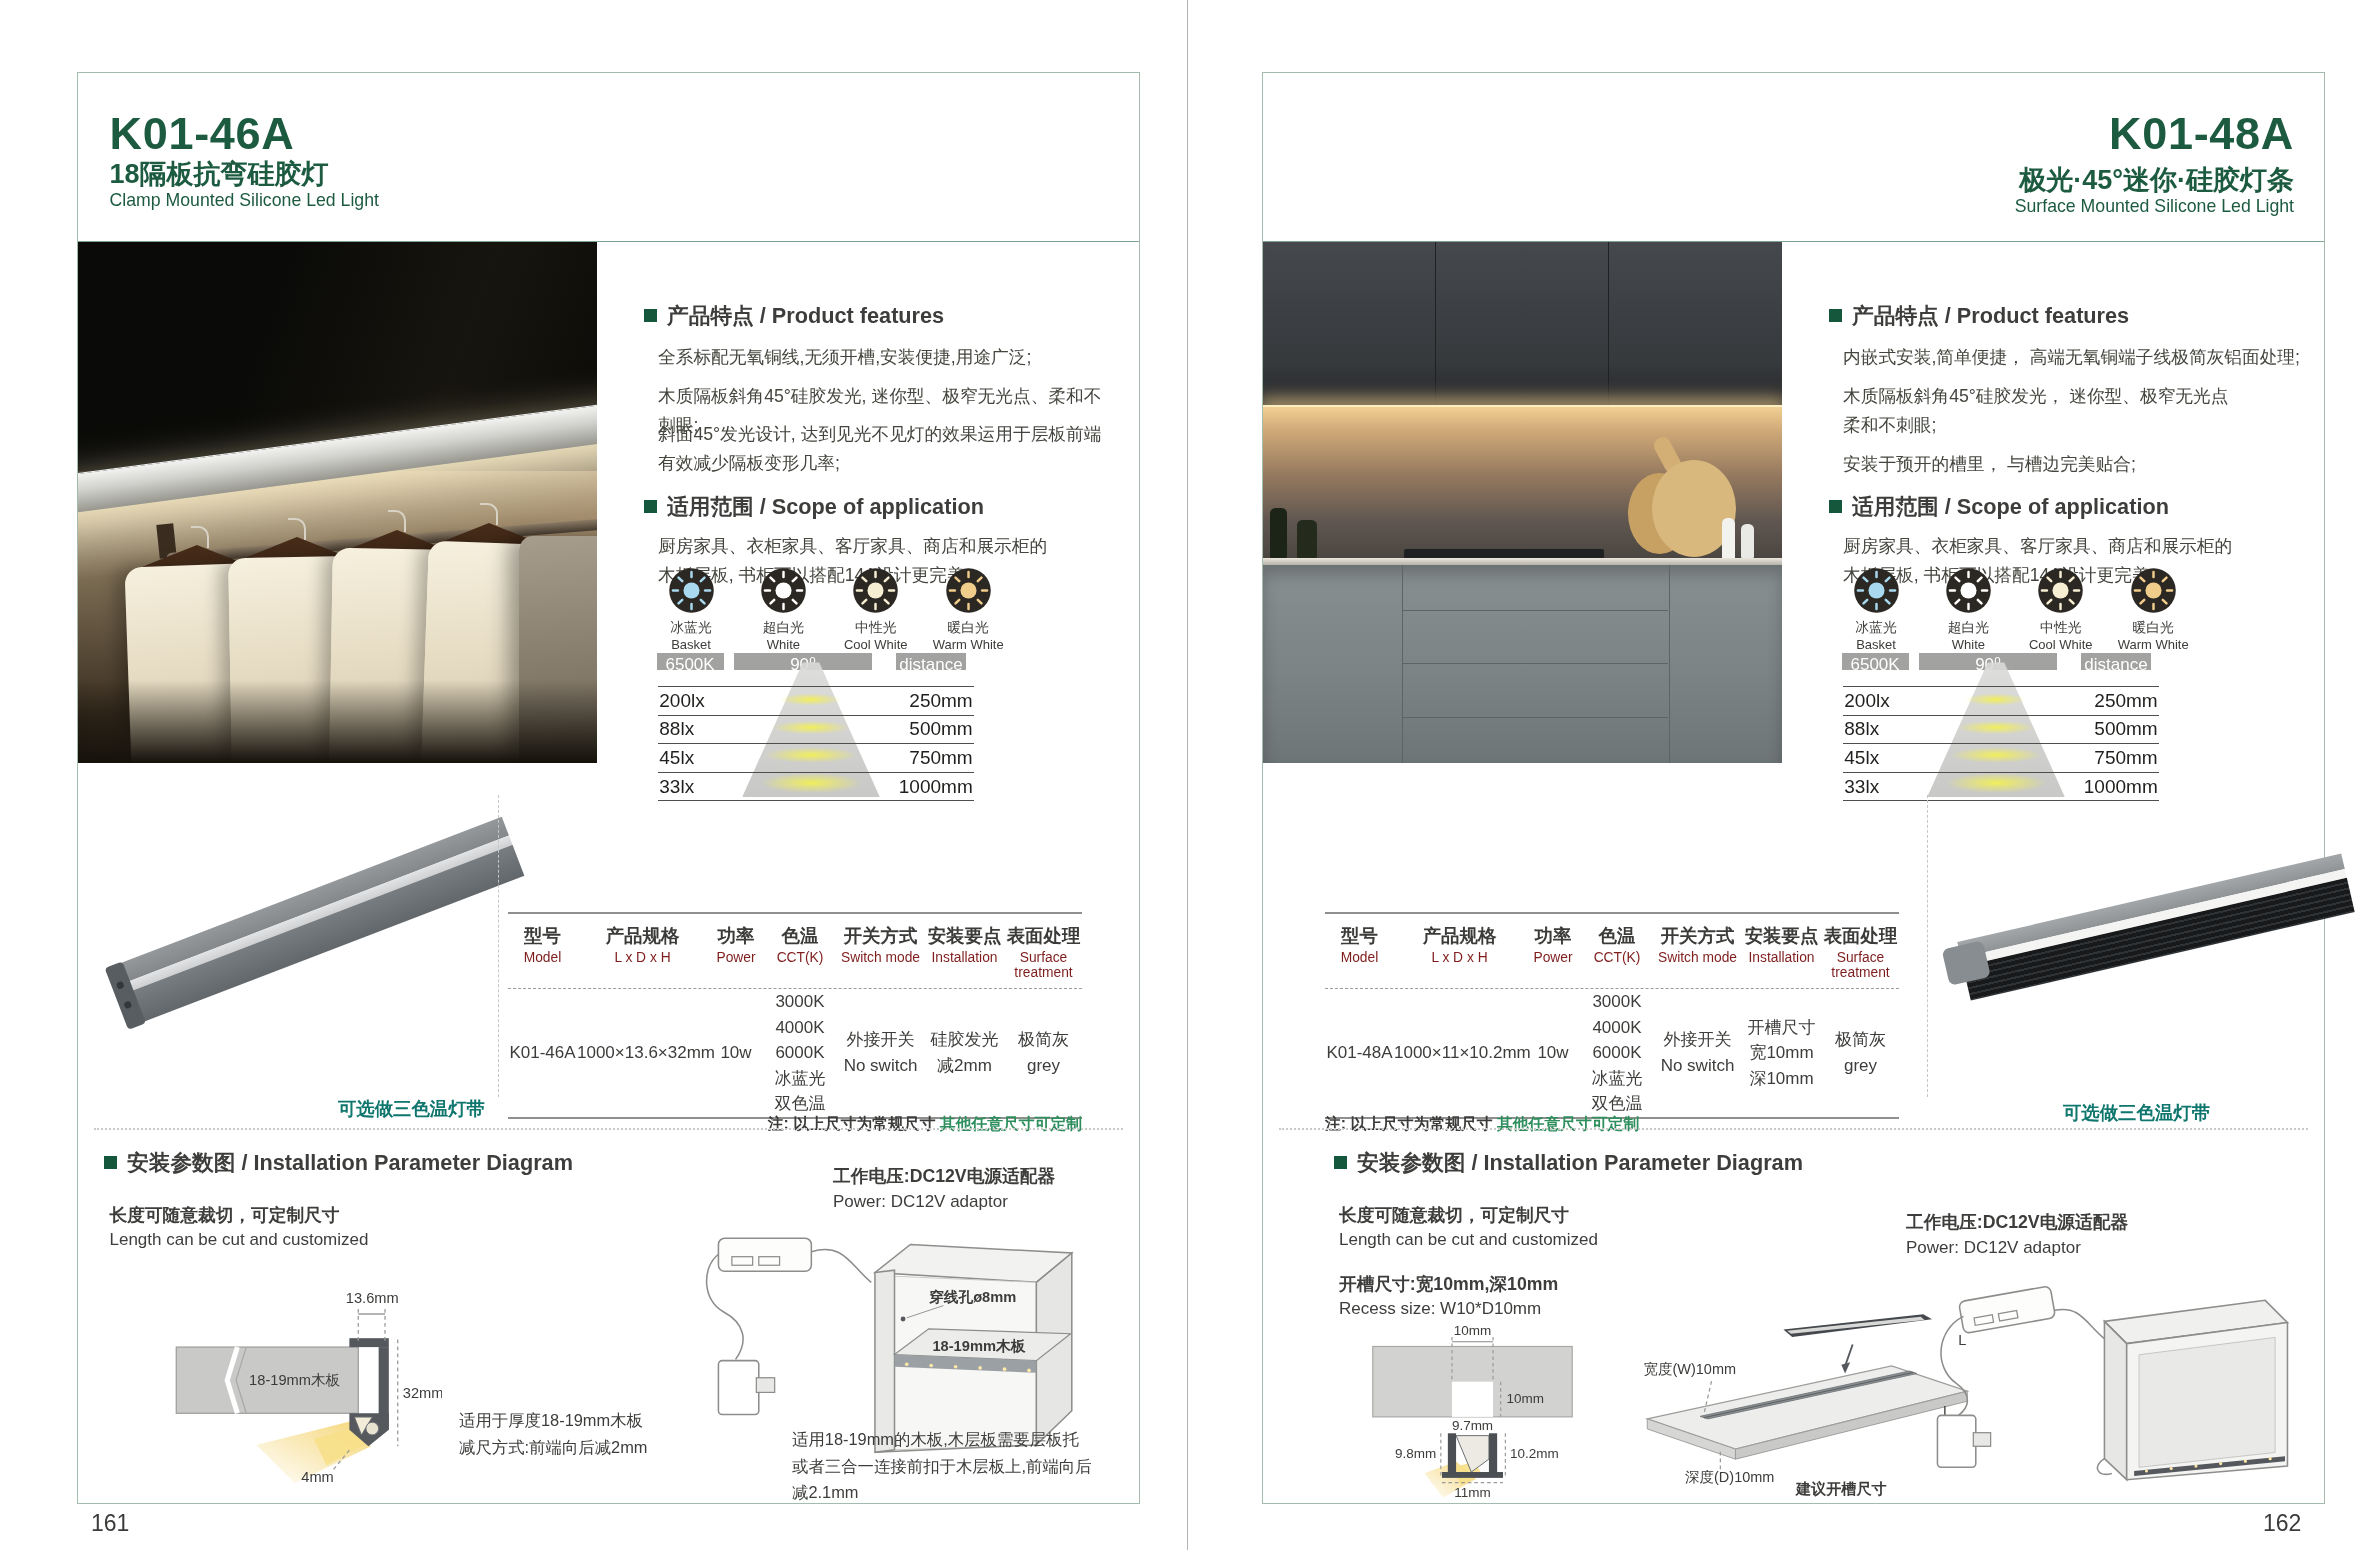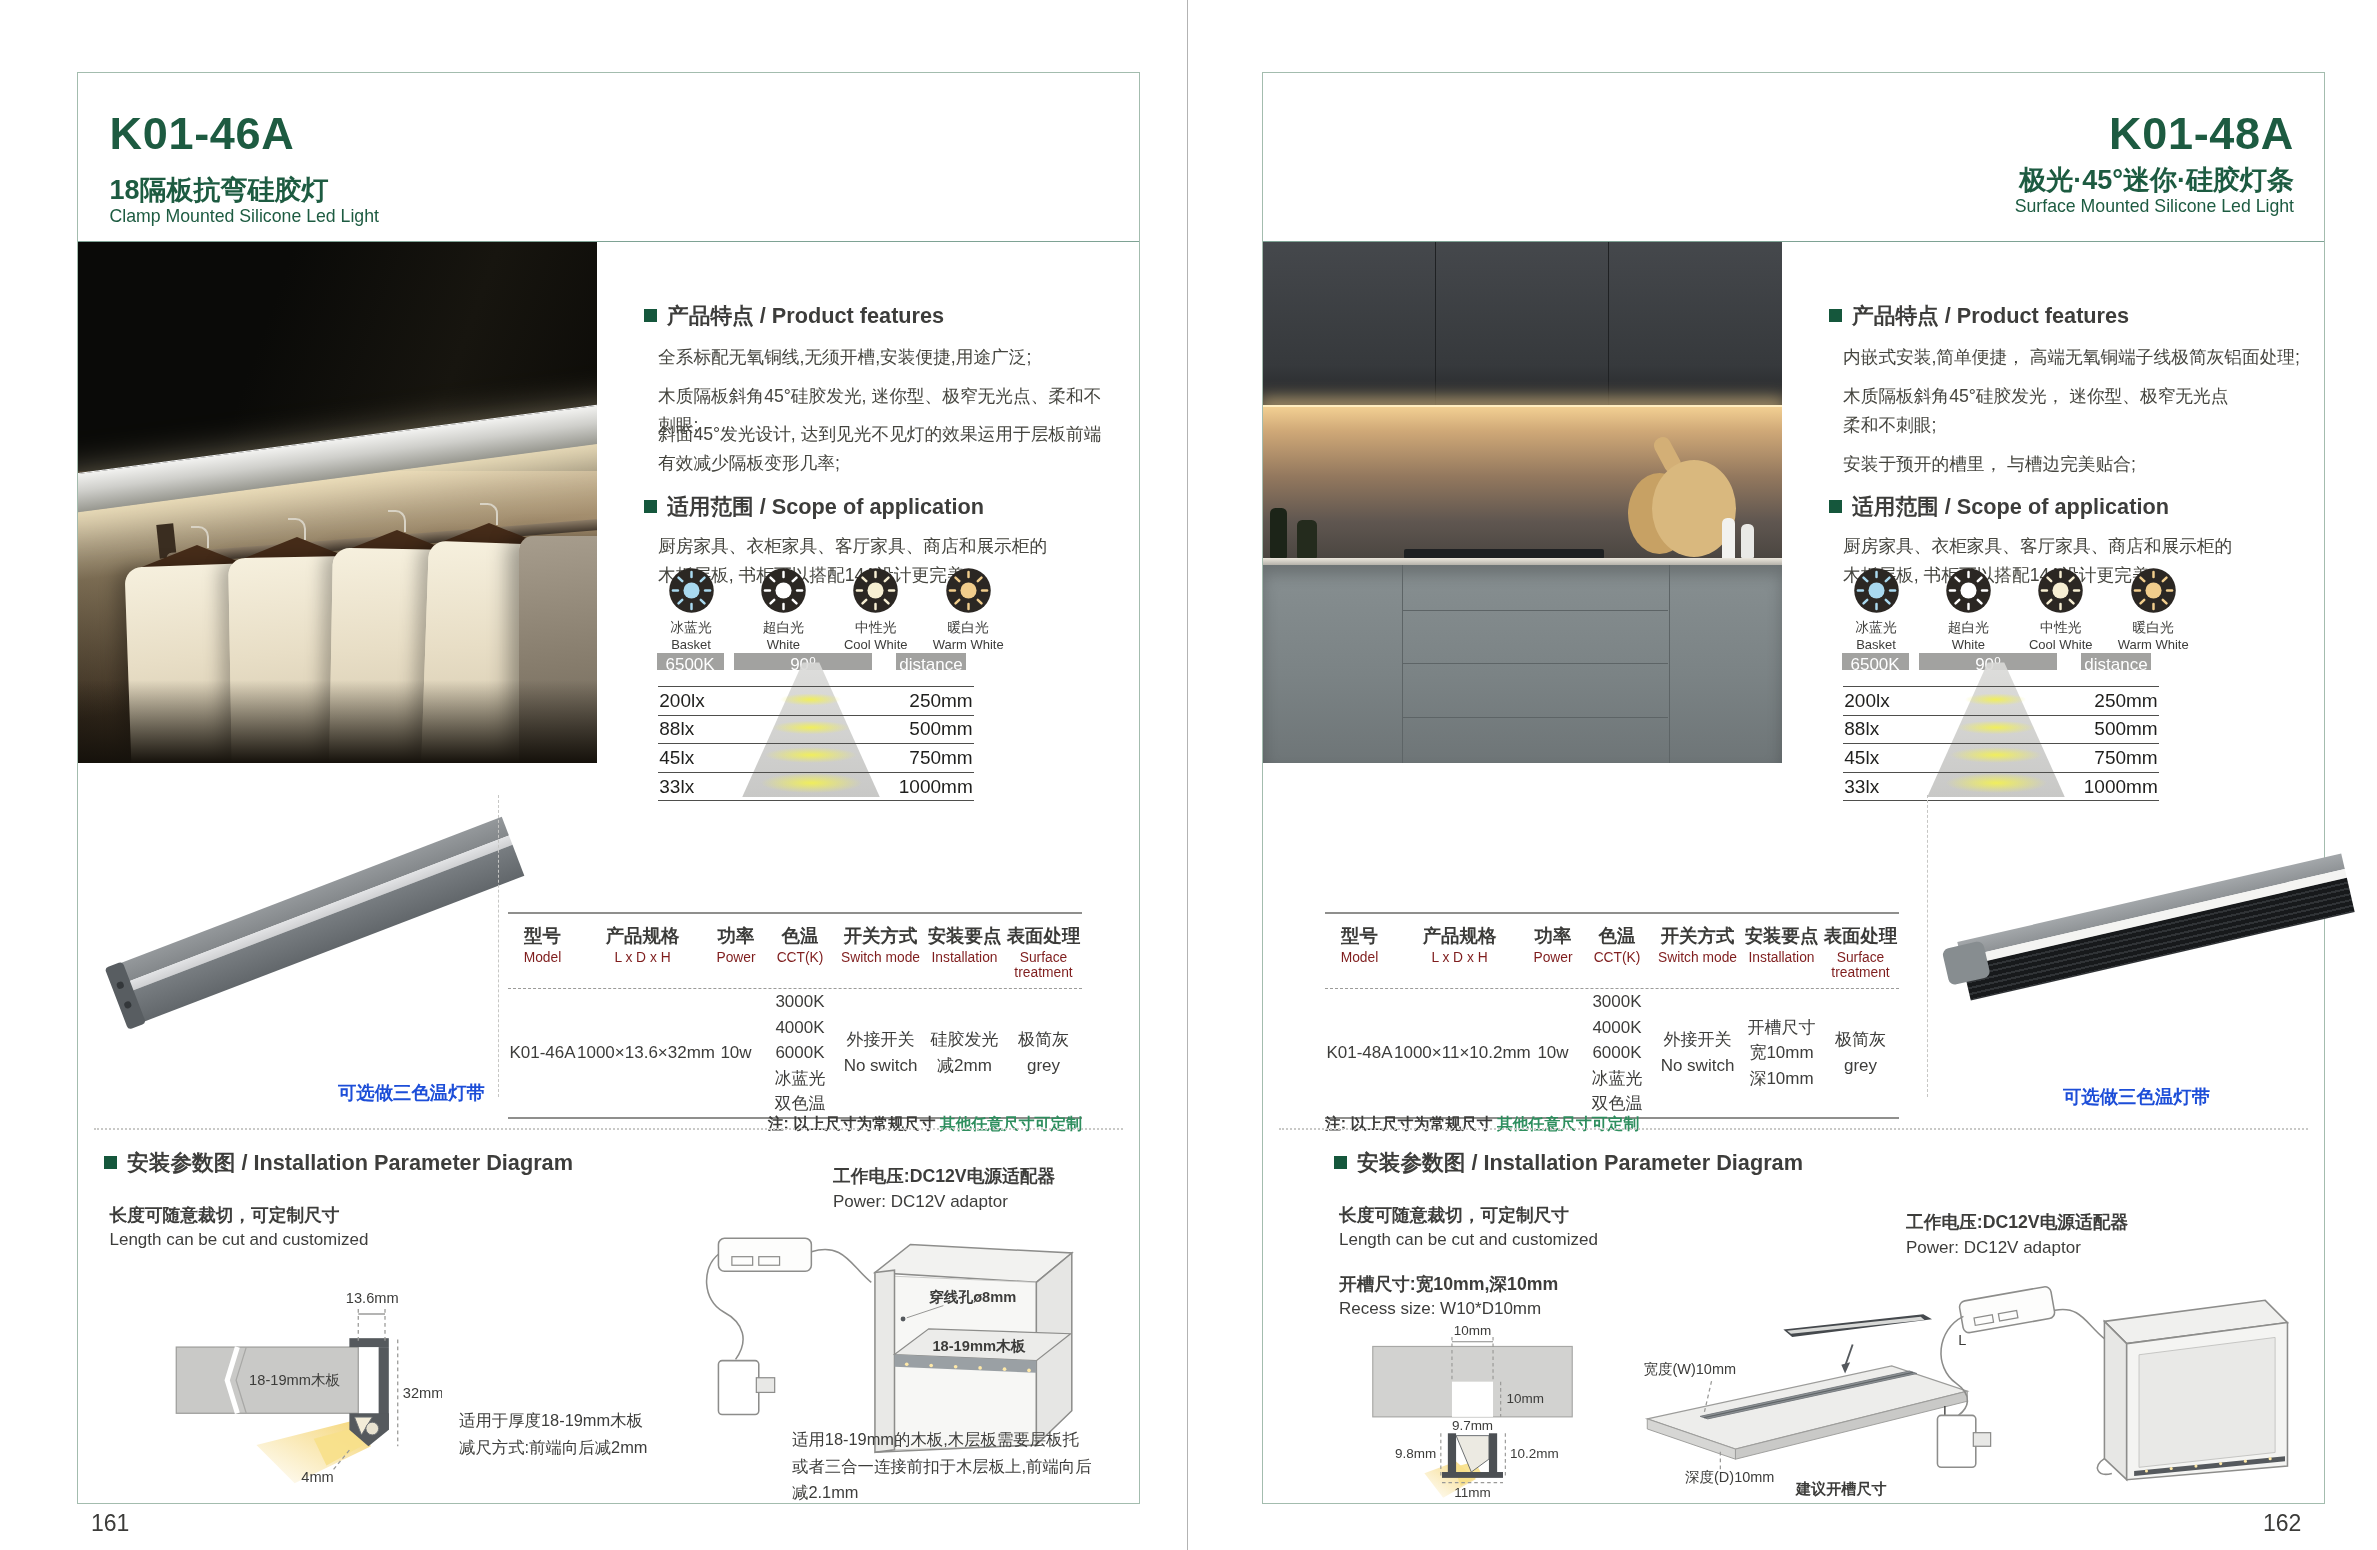--- a/index.html
+++ b/index.html
@@ -33,21 +33,21 @@
   .blob{position:absolute;z-index:1;background:radial-gradient(closest-side,rgba(242,240,86,.95),rgba(242,240,86,0) 72%);}
   .spec{width:574px;border-top:2px solid #8f8f8d;border-bottom:2.6px solid #8f8f8d;}
   .g7{display:grid;grid-template-columns:69px 131px 56px 72px 89px 79px 79px;}
   .spec-head{padding:9.2px 0 7.9px 0;border-bottom:1.3px dashed #9b9b99;}
   .th-cn{font-size:18.4px;font-weight:700;color:#3b3b39;text-align:center;}
   .th-en{font-size:13.8px;color:#7f1d1d;text-align:center;margin-top:2px;}
   .spec-row{align-items:center;min-height:119px;}
   .td{font-size:17px;color:#3d3d3b;text-align:center;white-space:pre-line;line-height:1.5;}
   .note{font-size:15.8px;font-weight:700;color:#3b3b39;}
   .note .gr{color:#2e8e5e;}
-  .caption{font-size:18.4px;font-weight:700;color:#1d4ed8;}
+  .caption{font-size:18.4px;font-weight:700;color:#0f766e;margin-top:16px;}
   .dash-v{position:absolute;width:0;border-left:1.3px dashed #c6c6c4;}
   .dot-h{position:absolute;left:15.8px;right:15.8px;height:0;border-top:2px dotted #c9c9c7;}
   .small-b{font-size:17.7px;font-weight:700;color:#3d3d3b;line-height:1.45;}
   .small-r{font-size:17px;color:#3d3d3b;line-height:1.45;}
   .dnote{font-size:16.4px;color:#3d3d3b;line-height:1.62;white-space:pre-line;}
   .pageno{position:absolute;font-size:23px;color:#3b3b39;}
   
   .photo{position:absolute;left:0;top:169px;width:519px;height:521px;overflow:hidden;}
   .wd{background:#0d0c0a;}
   .wd .w-top{position:absolute;inset:0 0 46% 0;background:linear-gradient(110deg,#0a0a08 35%,#17150f 68%,#0b0a07 100%);}
@@ -85,21 +85,21 @@
 </style>
 </head>
 <body>
 
 <div id="canvas">
   <div class="cutline"></div>
 
   <section class="page" id="page1">
     <div class="abs" style="left:31.5px;top:38px;">
       <div class="model-title">K01-46A</div>
-      <div class="sub-cn" style="margin-top:19px;">18隔板抗弯硅胶灯</div>
+      <div class="sub-cn" style="margin-top:3px;">18隔板抗弯硅胶灯</div>
       <div class="sub-en">Clamp Mounted Silicone Led Light</div>
     </div>
     <div class="hdr-line"></div>
 
     <div class="photo wd">
       <div class="w-top"></div>
       <div class="w-mid"></div>
       <div class="w-glow"></div>
       <div class="w-shelf"></div>
       <div class="w-rodend"></div>

